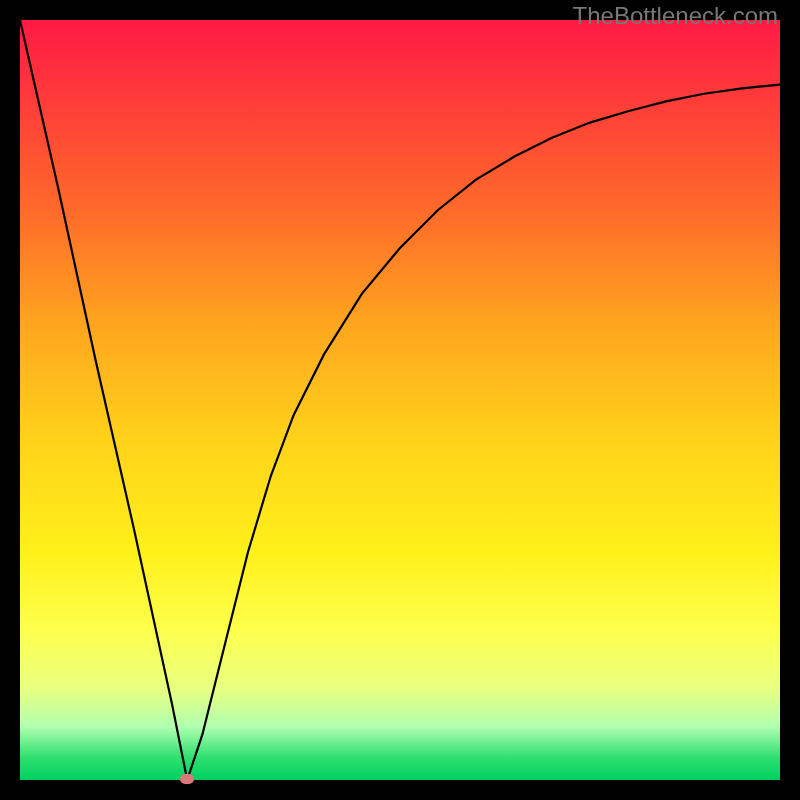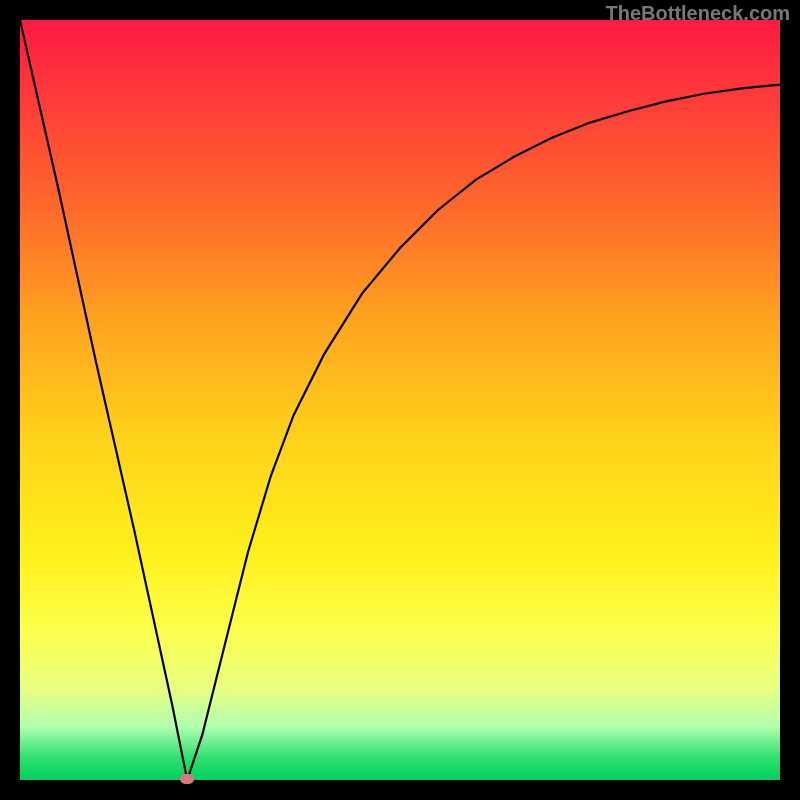--- a/index.html
+++ b/index.html
@@ -49,24 +49,24 @@
   .min-marker {
     position: absolute;
     width: 14px;
     height: 10px;
     background: #d97a7a;
     border-radius: 5px;
   }
   .attribution {
     position: absolute;
     top: 2px;
-    right: 10px;
+    right: 22px;
     color: #777;
-    font-size: 20px;
-    font-weight: 700;
+    font-size: 24px;
+    font-weight: 400;
   }
 </style>
 </head>
 <body>
 
 <div class="frame">
   <div class="plot-area"></div>
   <svg class="curve" viewBox="0 0 760 760" preserveAspectRatio="none">
     <path id="curve-path" d="M0.00 0.00 L38.00 167.20 L76.00 342.00 L114.00 509.20 L152.00 684.00 L167.20 760.00 L182.40 714.40 L197.60 653.60 L212.80 592.80 L228.00 532.00 L250.80 456.00 L273.60 395.20 L304.00 334.40 L342.00 273.60 L380.00 228.00 L418.00 190.00 L456.00 159.60 L494.00 136.80 L532.00 117.80 L570.00 102.60 L608.00 91.20 L646.00 81.32 L684.00 73.72 L722.00 68.40 L760.00 64.60" fill="none" stroke="#000" stroke-width="2.2"></path>
   </svg>

